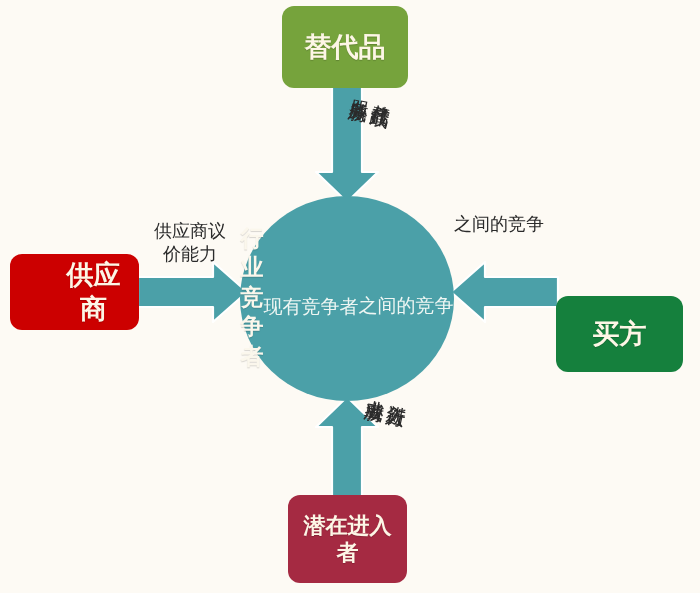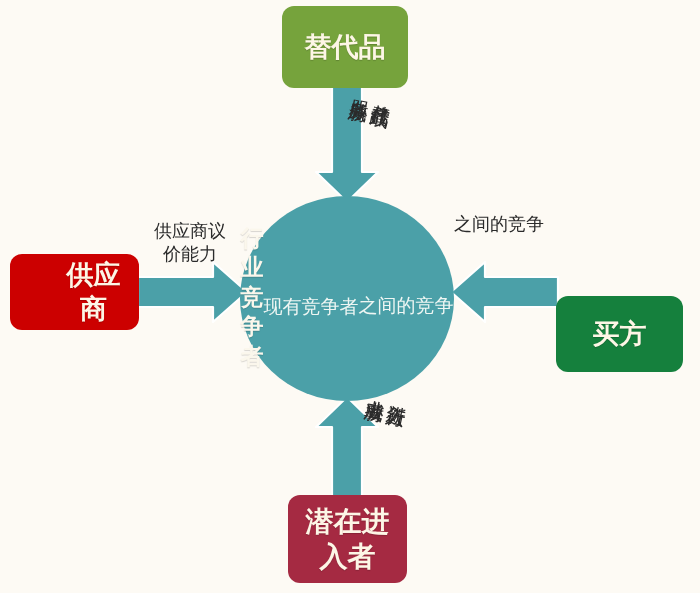--- a/index.html
+++ b/index.html
@@ -58,21 +58,21 @@
     left: 556px;  top: 252px;
     width: 127px; height: 76px;
     background: #15803d;
     font-size: 27px;
     margin-top: 44px;
   }
   #box-entrants {
     left: 288px;  top: 495px;
     width: 119px; height: 88px;
     background: #a52a42;
-    font-size: 28px;
+    font-size: 22px;
   }
 
   
   #center-circle {
     position: absolute;
     left: 240px; top: 196px;
     width: 214px; height: 205px;
     border-radius: 50%;
     background: #4ba0a8;
     display: flex;

